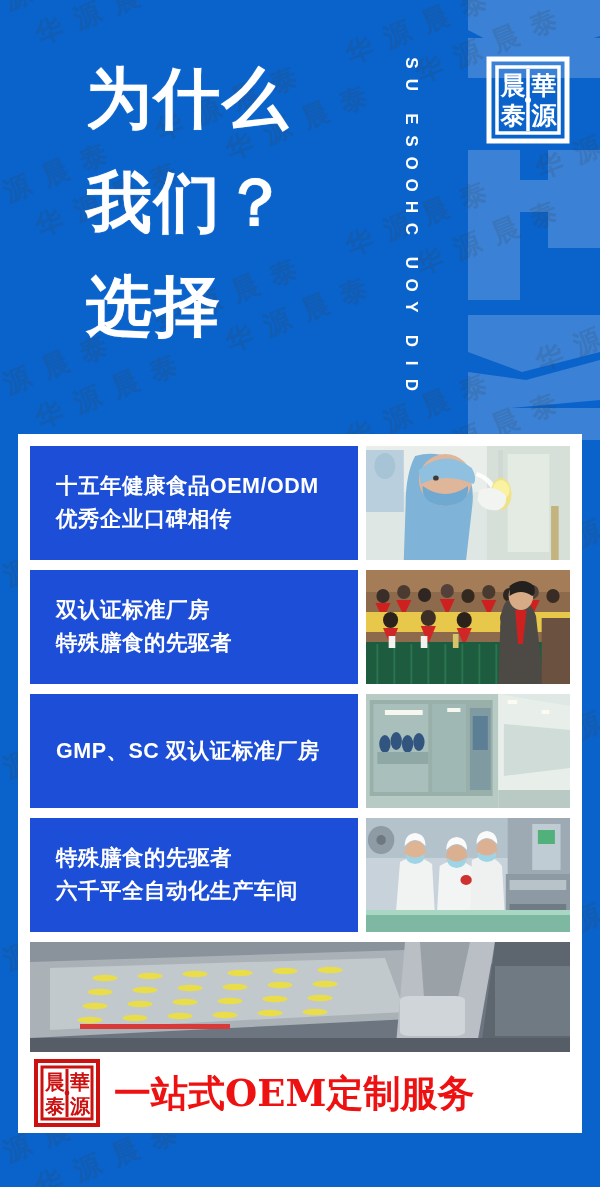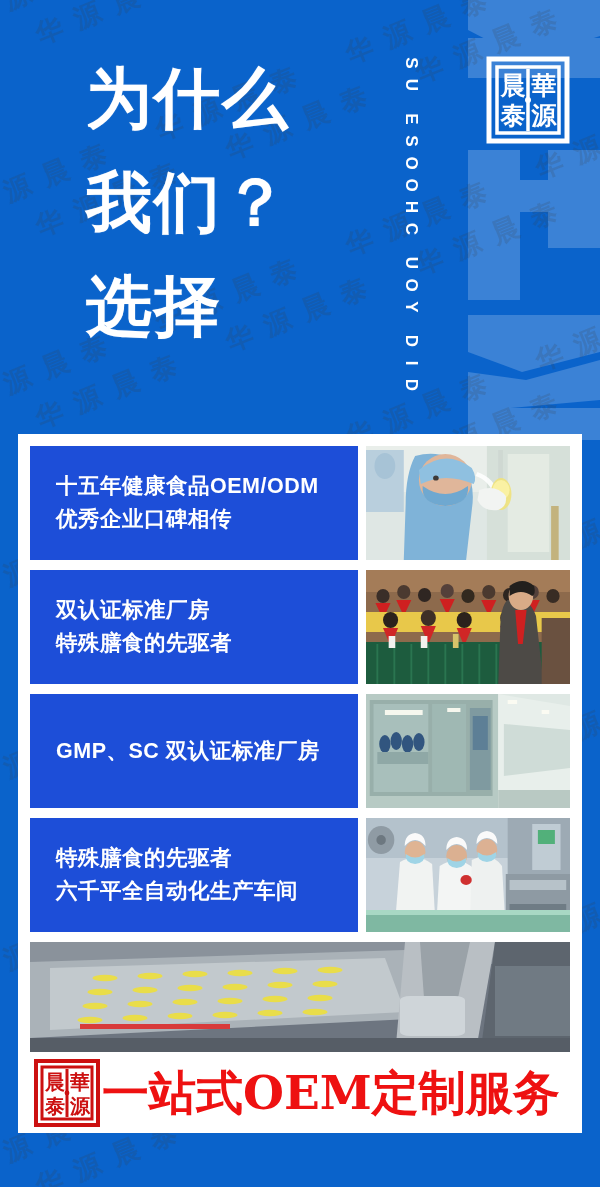--- a/index.html
+++ b/index.html
@@ -144,25 +144,25 @@
   }
   #bottom-seal{
     width:70px; height:72px;
     flex:0 0 70px;
     position:relative;
   }
   #bottom-slogan{
     color:#ee1111;
     font-family:"DejaVu Serif","Liberation Serif",serif;
     font-weight:700;
-    font-size:47px;
+    font-size:37px;
     line-height:52px;
     letter-spacing:0px;
     white-space:nowrap;
-    margin-left:0;
+    margin-left:12px;
   }
 </style>
 </head>
 <body>
 
 <div id="poster">
 
   <svg id="why-shapes" viewBox="0 0 170 440" preserveAspectRatio="none" aria-hidden="true">
 
     <polygon points="38,0 170,0 170,36 96,60 38,30" fill="#3b82d6"></polygon>

